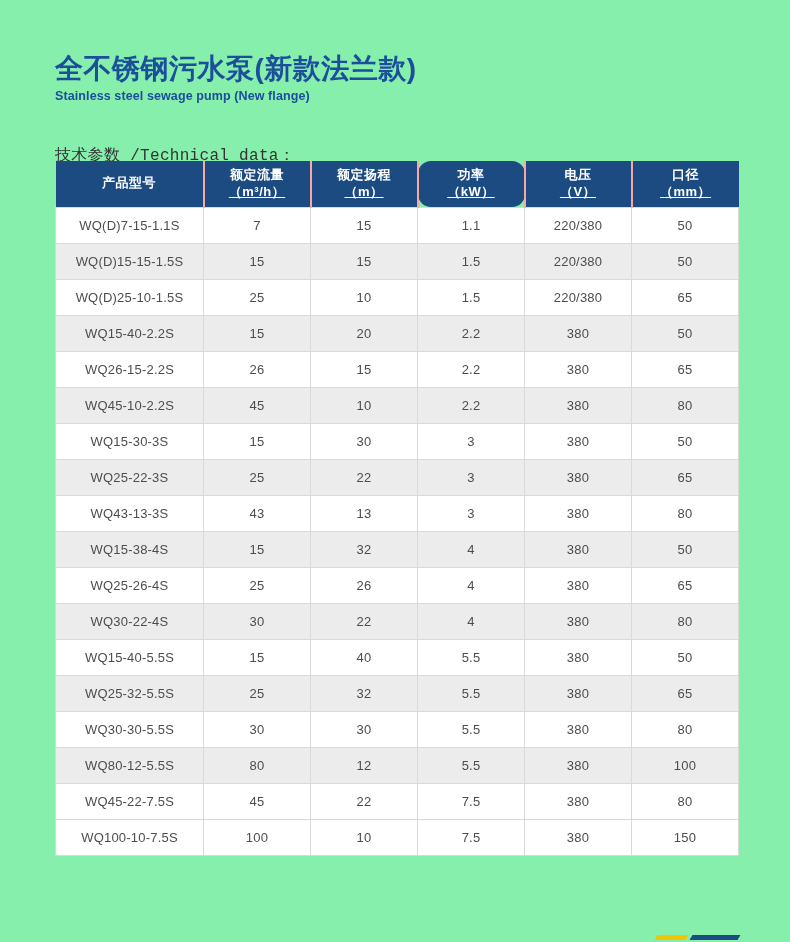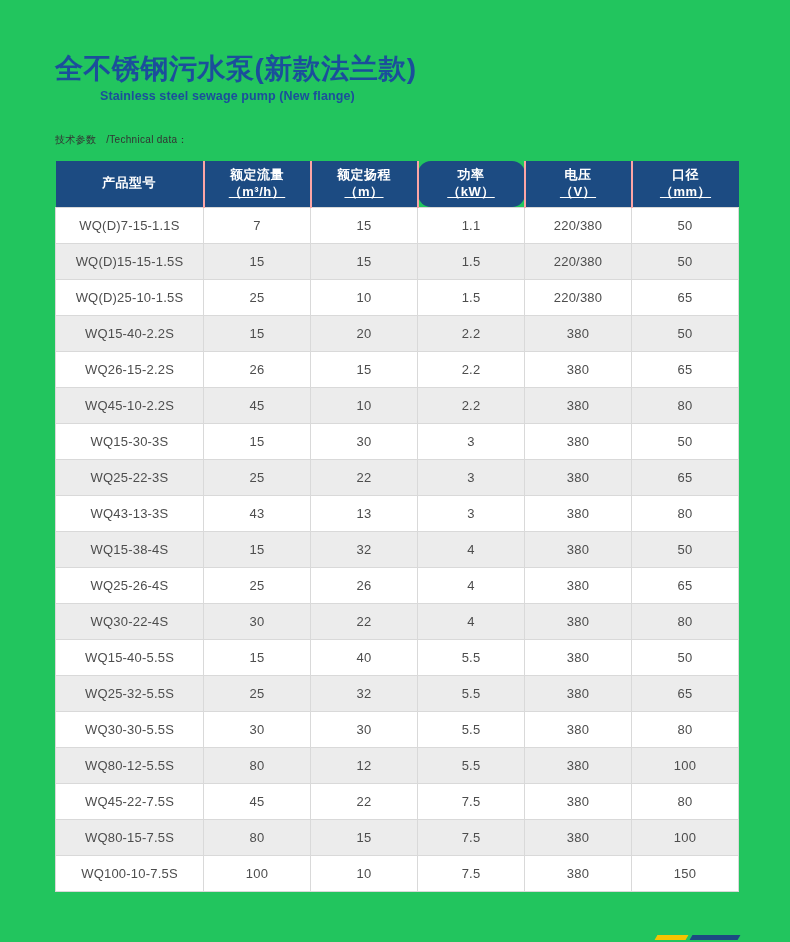--- a/index.html
+++ b/index.html
@@ -3,21 +3,21 @@
 <meta charset="utf-8">
 <style>
   * { margin: 0; padding: 0; box-sizing: border-box; }
   html, body { background: #ffffff; }
   body { font-family: "Liberation Sans", "DejaVu Sans", sans-serif; }
 
   .page {
     position: relative;
     width: 790px;
     height: 942px;
-    background: #22c55e;
+    background: #86efac;
     overflow: hidden;
   }
 
   .doc-header { position: absolute; left: 55px; top: 52px; }
   .doc-title {
     font-size: 28px;
     font-weight: 800;
     color: #1b4e9b;
     letter-spacing: 0.5px;
     line-height: 1.2;
@@ -27,24 +27,25 @@
     font-size: 12.5px;
     font-weight: 700;
     color: #1b4e9b;
     margin-top: 3px;
     letter-spacing: 0.1px;
   }
 
   .section-label {
     position: absolute;
     left: 55px;
-    top: 133px;
-    font-size: 10px;
+    top: 145px;
+    font-size: 16px;
     color: #333333;
     letter-spacing: 0.3px;
+    font-family: Liberation Mono, monospace;
   }
   .section-label .en { margin-left: 10px; }
 
   table.tech-table {
     position: absolute;
     left: 55px;
     top: 161px;
     width: 684px;
     border-collapse: collapse;
     table-layout: fixed;
@@ -95,21 +96,21 @@
   .accent-bar.yellow { width: 31px; }
   .accent-bar.navy { width: 48px; margin-left: 4px; }
 </style>
 </head>
 <body>
 
 <div class="page">
 
   <div class="doc-header">
     <div class="doc-title" style="color: rgb(27, 78, 155);">全不锈钢污水泵(新款法兰款)</div>
-    <div class="doc-subtitle" style="color: rgb(27, 78, 155); margin-left: 45px;">Stainless steel sewage pump (New flange)</div>
+    <div class="doc-subtitle" style="color: rgb(27, 78, 155);">Stainless steel sewage pump (New flange)</div>
   </div>
 
   <div class="section-label">
     <span class="cn">技术参数</span><span class="en">/Technical data：</span>
   </div>
 
   <table class="tech-table">
     <colgroup>
       <col class="c-model">
         <col>
@@ -275,28 +276,20 @@
           <td>100</td>
         </tr>
         <tr>
           <td>WQ45-22-7.5S</td>
           <td>45</td>
           <td>22</td>
           <td>7.5</td>
           <td>380</td>
           <td>80</td>
         </tr>
-        <tr class="alt">
-          <td>WQ80-15-7.5S</td>
-          <td>80</td>
-          <td>15</td>
-          <td>7.5</td>
-          <td>380</td>
-          <td>100</td>
-        </tr>
         <tr>
           <td>WQ100-10-7.5S</td>
           <td>100</td>
           <td>10</td>
           <td>7.5</td>
           <td>380</td>
           <td>150</td>
         </tr>
       </tbody>
   </table>

